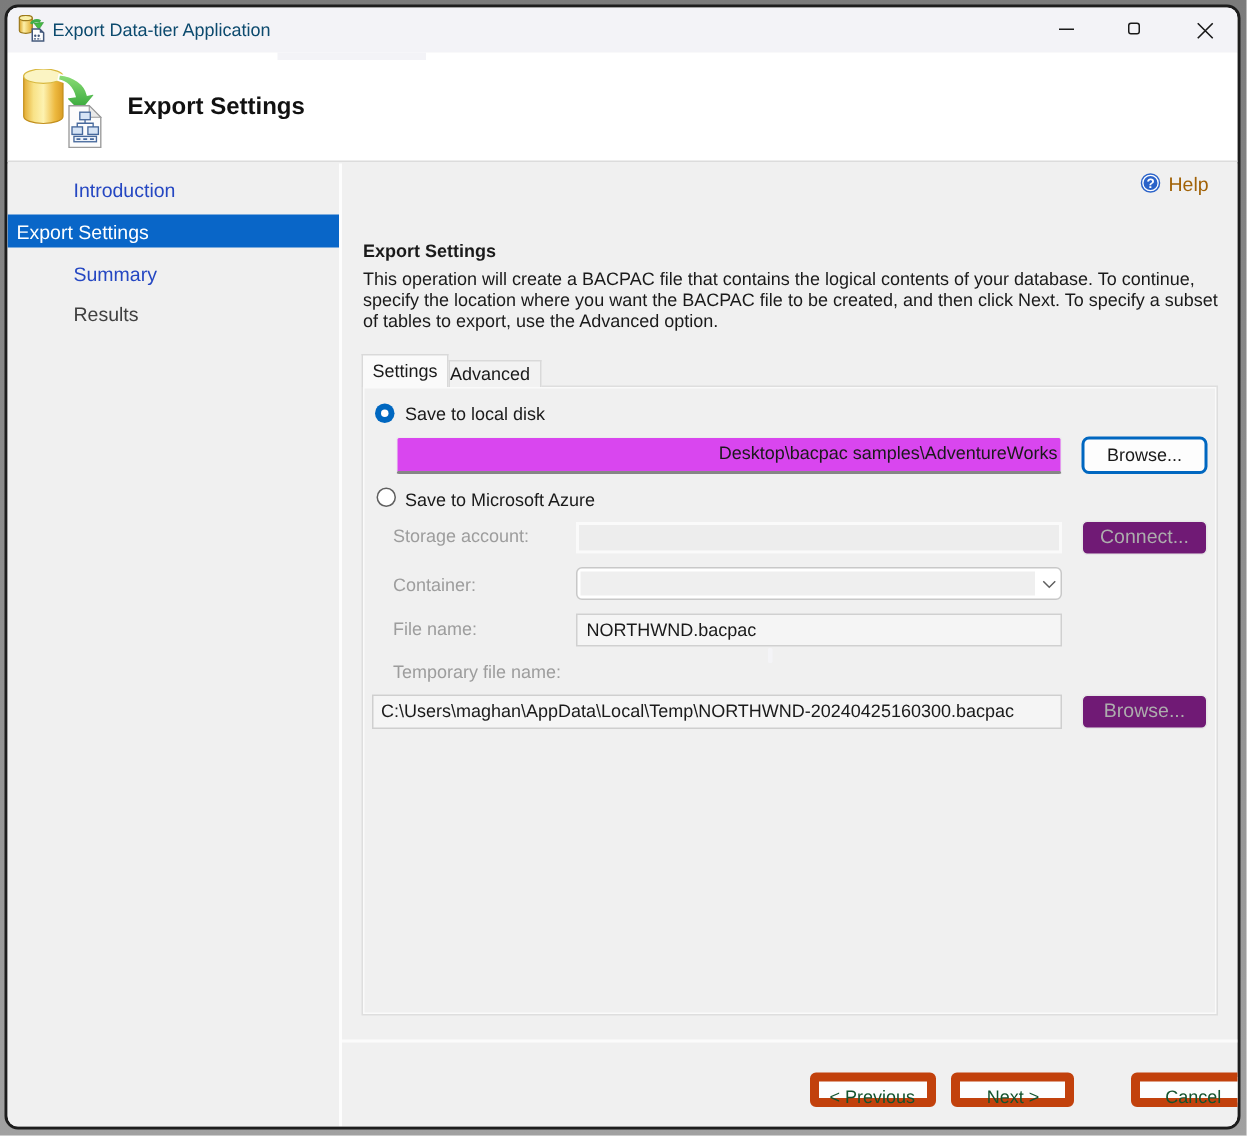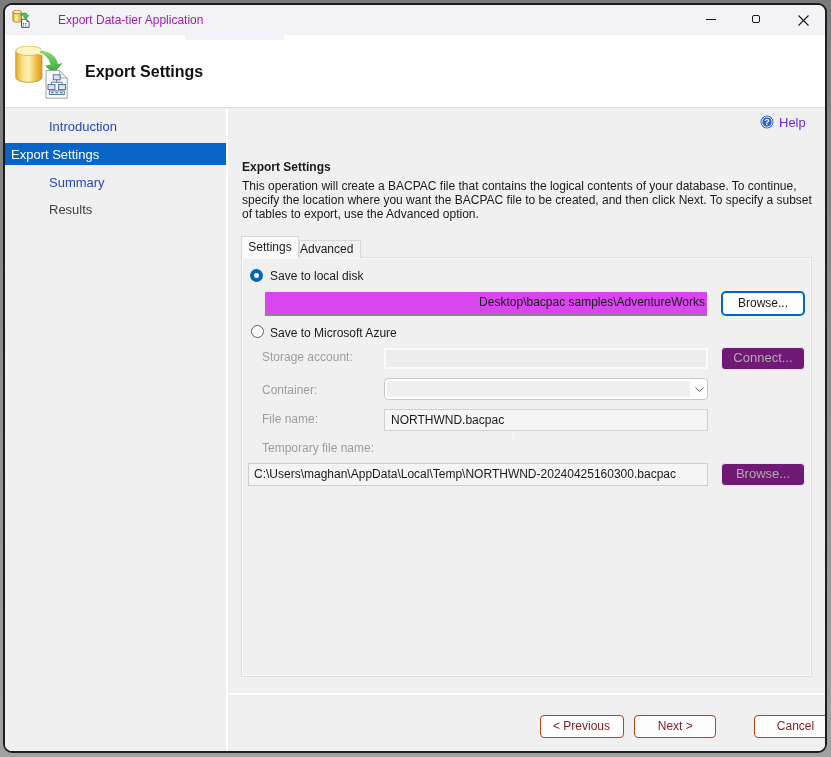--- a/index.html
+++ b/index.html
@@ -4,52 +4,52 @@
 <style>
   * { margin:0; padding:0; box-sizing:border-box; }
   html,body { width:831px; height:757px; overflow:hidden; }
   body { background:linear-gradient(#7b7b7b, #a1a1a1); font-family:"Liberation Sans", sans-serif; }
   .win {
     position:absolute; left:3px; top:3px; width:824px; height:750px;
     border:2px solid #1d1d1d; border-radius:9px; background:#f0f0f0; overflow:hidden;
   }
   .abs { position:absolute; }
   .titlebar { position:absolute; left:0; top:0; right:0; height:30px; background:#f3f3f7; }
-  .title-text { position:absolute; left:30px; top:0; height:30px; line-height:30px; font-size:12px; color:#a21caf;margin-left:23px; }
+  .title-text { position:absolute; left:30px; top:0; height:30px; line-height:30px; font-size:12px; color:#0c4a6e; }
   .notch { position:absolute; left:180px; top:30px; width:99px; height:5px; background:#f3f3f7; z-index:2; }
   .header { position:absolute; left:0; top:30px; right:0; height:73px; background:#ffffff; border-bottom:1px solid #dcdcdc; }
   .h1 { position:absolute; left:80px; top:57.5px; font-size:16px; font-weight:bold; color:#111; }
   .sidebar { position:absolute; left:0; top:104px; width:221px; bottom:0; background:#f0f0f0; }
   .divider { position:absolute; left:221px; top:104px; width:2px; bottom:0; background:#fdfdfd; }
   .main { position:absolute; left:223px; top:104px; right:0; bottom:0; background:#f0f0f0; }
   .nav { position:absolute; font-size:13px; color:#2547c2; left:6px;margin-left:38px; }
   .nav-sel-band { position:absolute; left:0; top:138px; width:221px; height:22px; background:#0966c8; }
   .nav-sel { position:absolute; left:6px; font-size:13px; color:#ffffff; }
   .helpicon { position:absolute; left:755px; top:110px; width:14px; height:14px; }
-  .helptext { position:absolute; left:774px; top:110px; font-size:13px; color:#6d28d9;text-align:right; }
+  .helptext { position:absolute; left:774px; top:110px; font-size:13px; color:#a16207;text-align:right; }
   .h2 { position:absolute; left:237px; top:155px; font-size:12px; font-weight:bold; color:#1a1a1a; }
   .para { position:absolute; left:237px; top:173.5px; font-size:12px; line-height:14.4px; color:#1a1a1a; }
   .tab-active { position:absolute; left:236px; top:231px; width:58px; height:22px; background:#fafafa; border:1px solid #d9d9d9; border-bottom:none; font-size:12px; color:#1a1a1a; text-align:center; line-height:21px; z-index:3; }
   .tab-inactive { position:absolute; left:294px; top:235px; width:62px; height:18px; background:#f2f2f2; border:1px solid #d9d9d9; border-bottom:none; font-size:12px; color:#1a1a1a; text-align:left; line-height:17px; z-index:3; }
   .groupbox { position:absolute; left:236px; top:252px; width:571px; height:420px; border:1px solid #dedede; box-shadow: inset 0 0 0 1px #fafafa; background:#f0f0f0; }
   .radio-on { position:absolute; left:245px; top:264px; width:13px; height:13px; border-radius:50%; background:#0067c0; }
   .radio-on::after { content:""; position:absolute; left:4px; top:4px; width:5px; height:5px; border-radius:50%; background:#fff; }
   .radio-off { position:absolute; left:245.5px; top:320px; width:13px; height:13px; border-radius:50%; background:#fff; border:1px solid #5f5f5f; }
   .rlabel { position:absolute; font-size:12px; color:#1a1a1a; }
   .textbox1 { position:absolute; left:259px; top:286px; width:444px; height:25px; background:#d946ef; border:1px solid #ececec; border-bottom:2px solid #868686; border-radius:2px; font-size:12px; color:#1a1a1a; text-align:right; line-height:21px; padding-right:2px; }
   .btn-focus { position:absolute; left:716px; top:286px; width:84px; height:25px; background:#fdfdfd; border:2px solid #0067c0; border-radius:5px; font-size:12px; color:#1a1a1a; text-align:center; line-height:20px; }
   .glabel { position:absolute; font-size:12px; color:#9d9d9d; }
   .dis-box { position:absolute; left:379px; width:324px; height:21px; background:#ededed; border:2px solid #fafafa; }
   .dis-btn { position:absolute; left:716px; width:84px; height:23px; background:#701a75; border:1px solid #e7e7e7; border-radius:4px; font-size:13px; color:#adadad; text-align:center; line-height:20px; }
   .combo { position:absolute; left:379px; top:373px; width:324px; height:22px; background:#fff; border:1px solid #c8c8c8; border-radius:4px; }
   .combo-fill { position:absolute; left:2px; top:2px; width:303px; height:16px; background:#efefef; }
   .fn-box { position:absolute; left:379px; top:404px; width:324px; height:22px; background:#f5f5f5; border:1px solid #d0d0d0; font-size:12px; color:#1a1a1a; line-height:20px; padding-left:6px; }
   .tmp-box { position:absolute; left:243px; top:458px; width:460px; height:23px; background:#f5f5f5; border:1px solid #cfcfcf; font-size:12px; color:#1a1a1a; line-height:21px; padding-left:5px; }
   .footer-sep { position:absolute; left:223px; right:0; top:688px; height:2px; background:#fbfbfb; }
-  .btn { position:absolute; top:709.5px; height:23px; background:#fdfdfd; border:1px solid #c2410c; border-radius:4px; font-size:12px; color:#7f1d1d; text-align:center; line-height:21px; }
+  .btn { position:absolute; top:709.5px; height:23px; background:#fdfdfd; border:6px solid #c2410c; border-radius:4px; font-size:12px; color:#14532d; text-align:center; line-height:21px; }
 </style>
 </head>
 <body>
 <div class="win">
   <div class="titlebar"></div>
   <div class="notch"></div>
 
   <svg class="abs" style="left:7px;top:5px" width="25" height="23" viewBox="0 0 25 23">
     <defs>
       <linearGradient id="g1" x1="0" y1="0" x2="1" y2="0">

